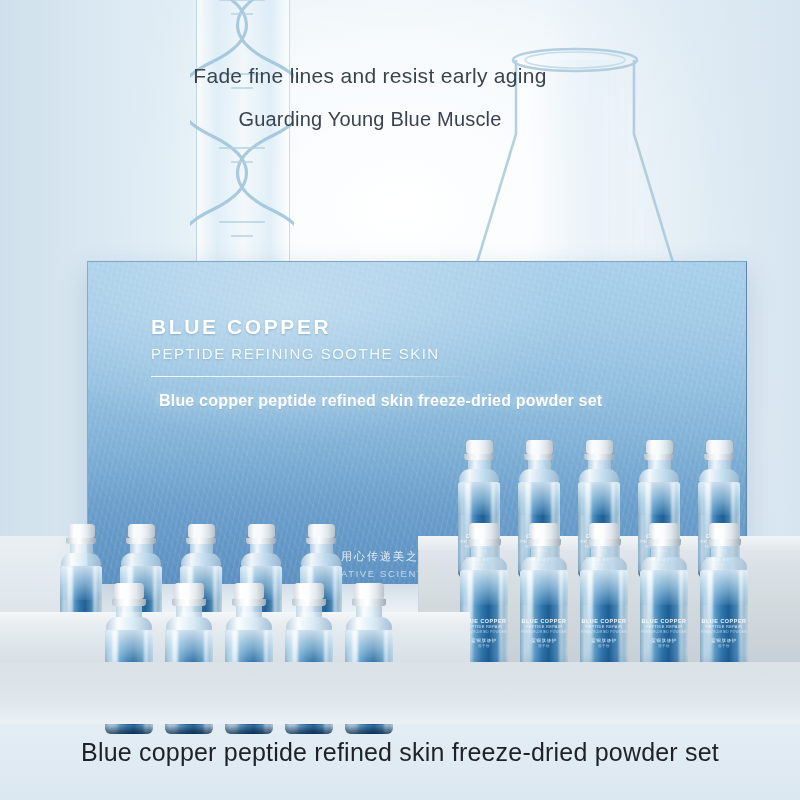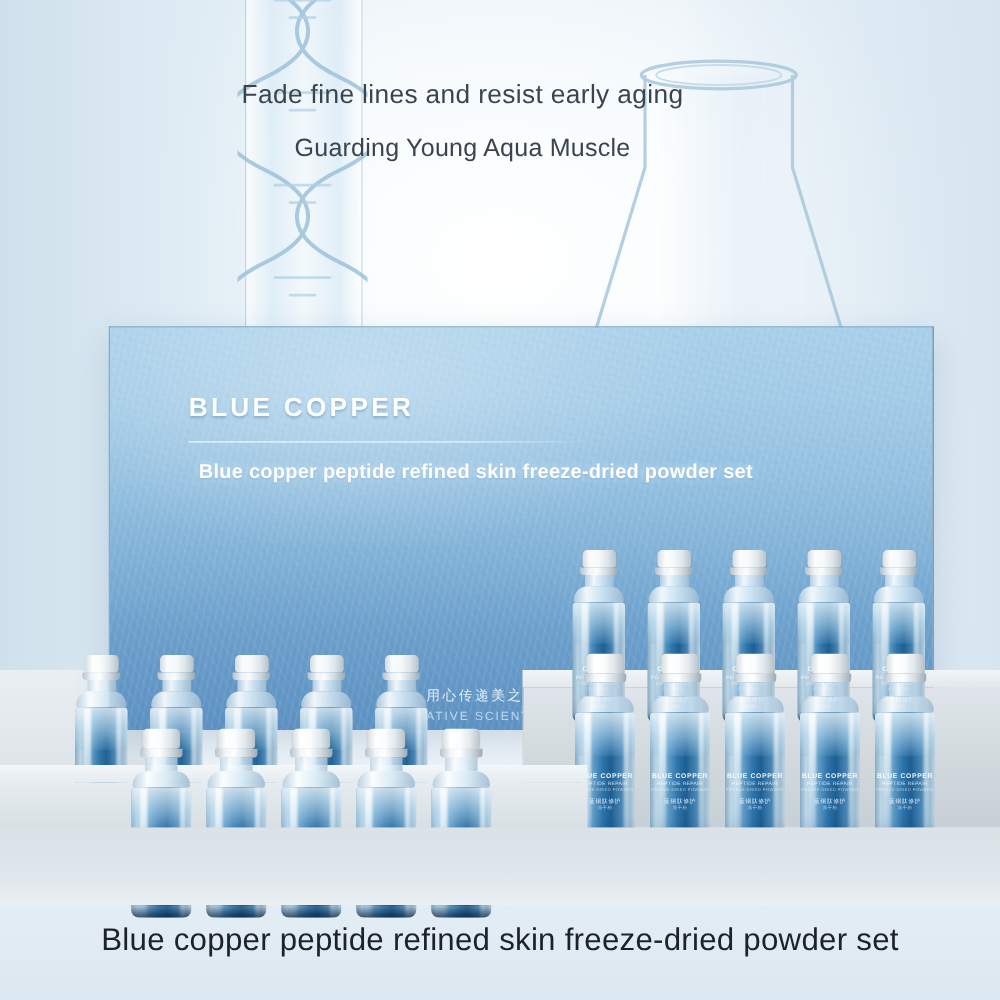--- a/index.html
+++ b/index.html
@@ -243,30 +243,31 @@
     </defs>
     <path d="M46,18 L46,92 L6,224 L204,224 L164,92 L164,18 Z" fill="url(#fg)"></path>
     <path d="M46,18 L46,92 L6,224" fill="none" stroke="#a8c8dd" stroke-width="2.6"></path>
     <path d="M164,18 L164,92 L204,224" fill="none" stroke="#a8c8dd" stroke-width="2.6"></path>
     <ellipse cx="105" cy="18" rx="62" ry="11" fill="none" stroke="#a8c8dd" stroke-width="2.6"></ellipse>
     <ellipse cx="105" cy="18" rx="50" ry="8" fill="none" stroke="#c0d8e8" stroke-width="1.6"></ellipse>
   </svg>
 
   <div class="headline">
     <div class="kicker">Fade fine lines and resist early aging</div>
-    <div class="sub">Guarding Young Aqua Muscle</div>
+    <div class="sub">Guarding Young Blue Muscle</div>
   </div>
 
   <div class="plat-back-left"></div>
 
   <div class="box">
     <div class="box-tex"></div>
     <div class="box-sheen"></div>
     <div class="box-copy">
       <div class="bc-1">BLUE COPPER</div>
+      <div class="bc-2">PEPTIDE REFINING SOOTHE SKIN</div>
       <div class="bc-rule"></div>
       <div class="bc-4">Blue copper peptide refined skin freeze-dried powder set</div>
     </div>
     <div class="box-cn">用心传递美之窗</div>
     <div class="box-en">ATIVE SCIENTIFIC RESEA</div>
   </div>
 
   <div class="plat-right-top"></div>
   <div class="plat-right-face"></div>
 

